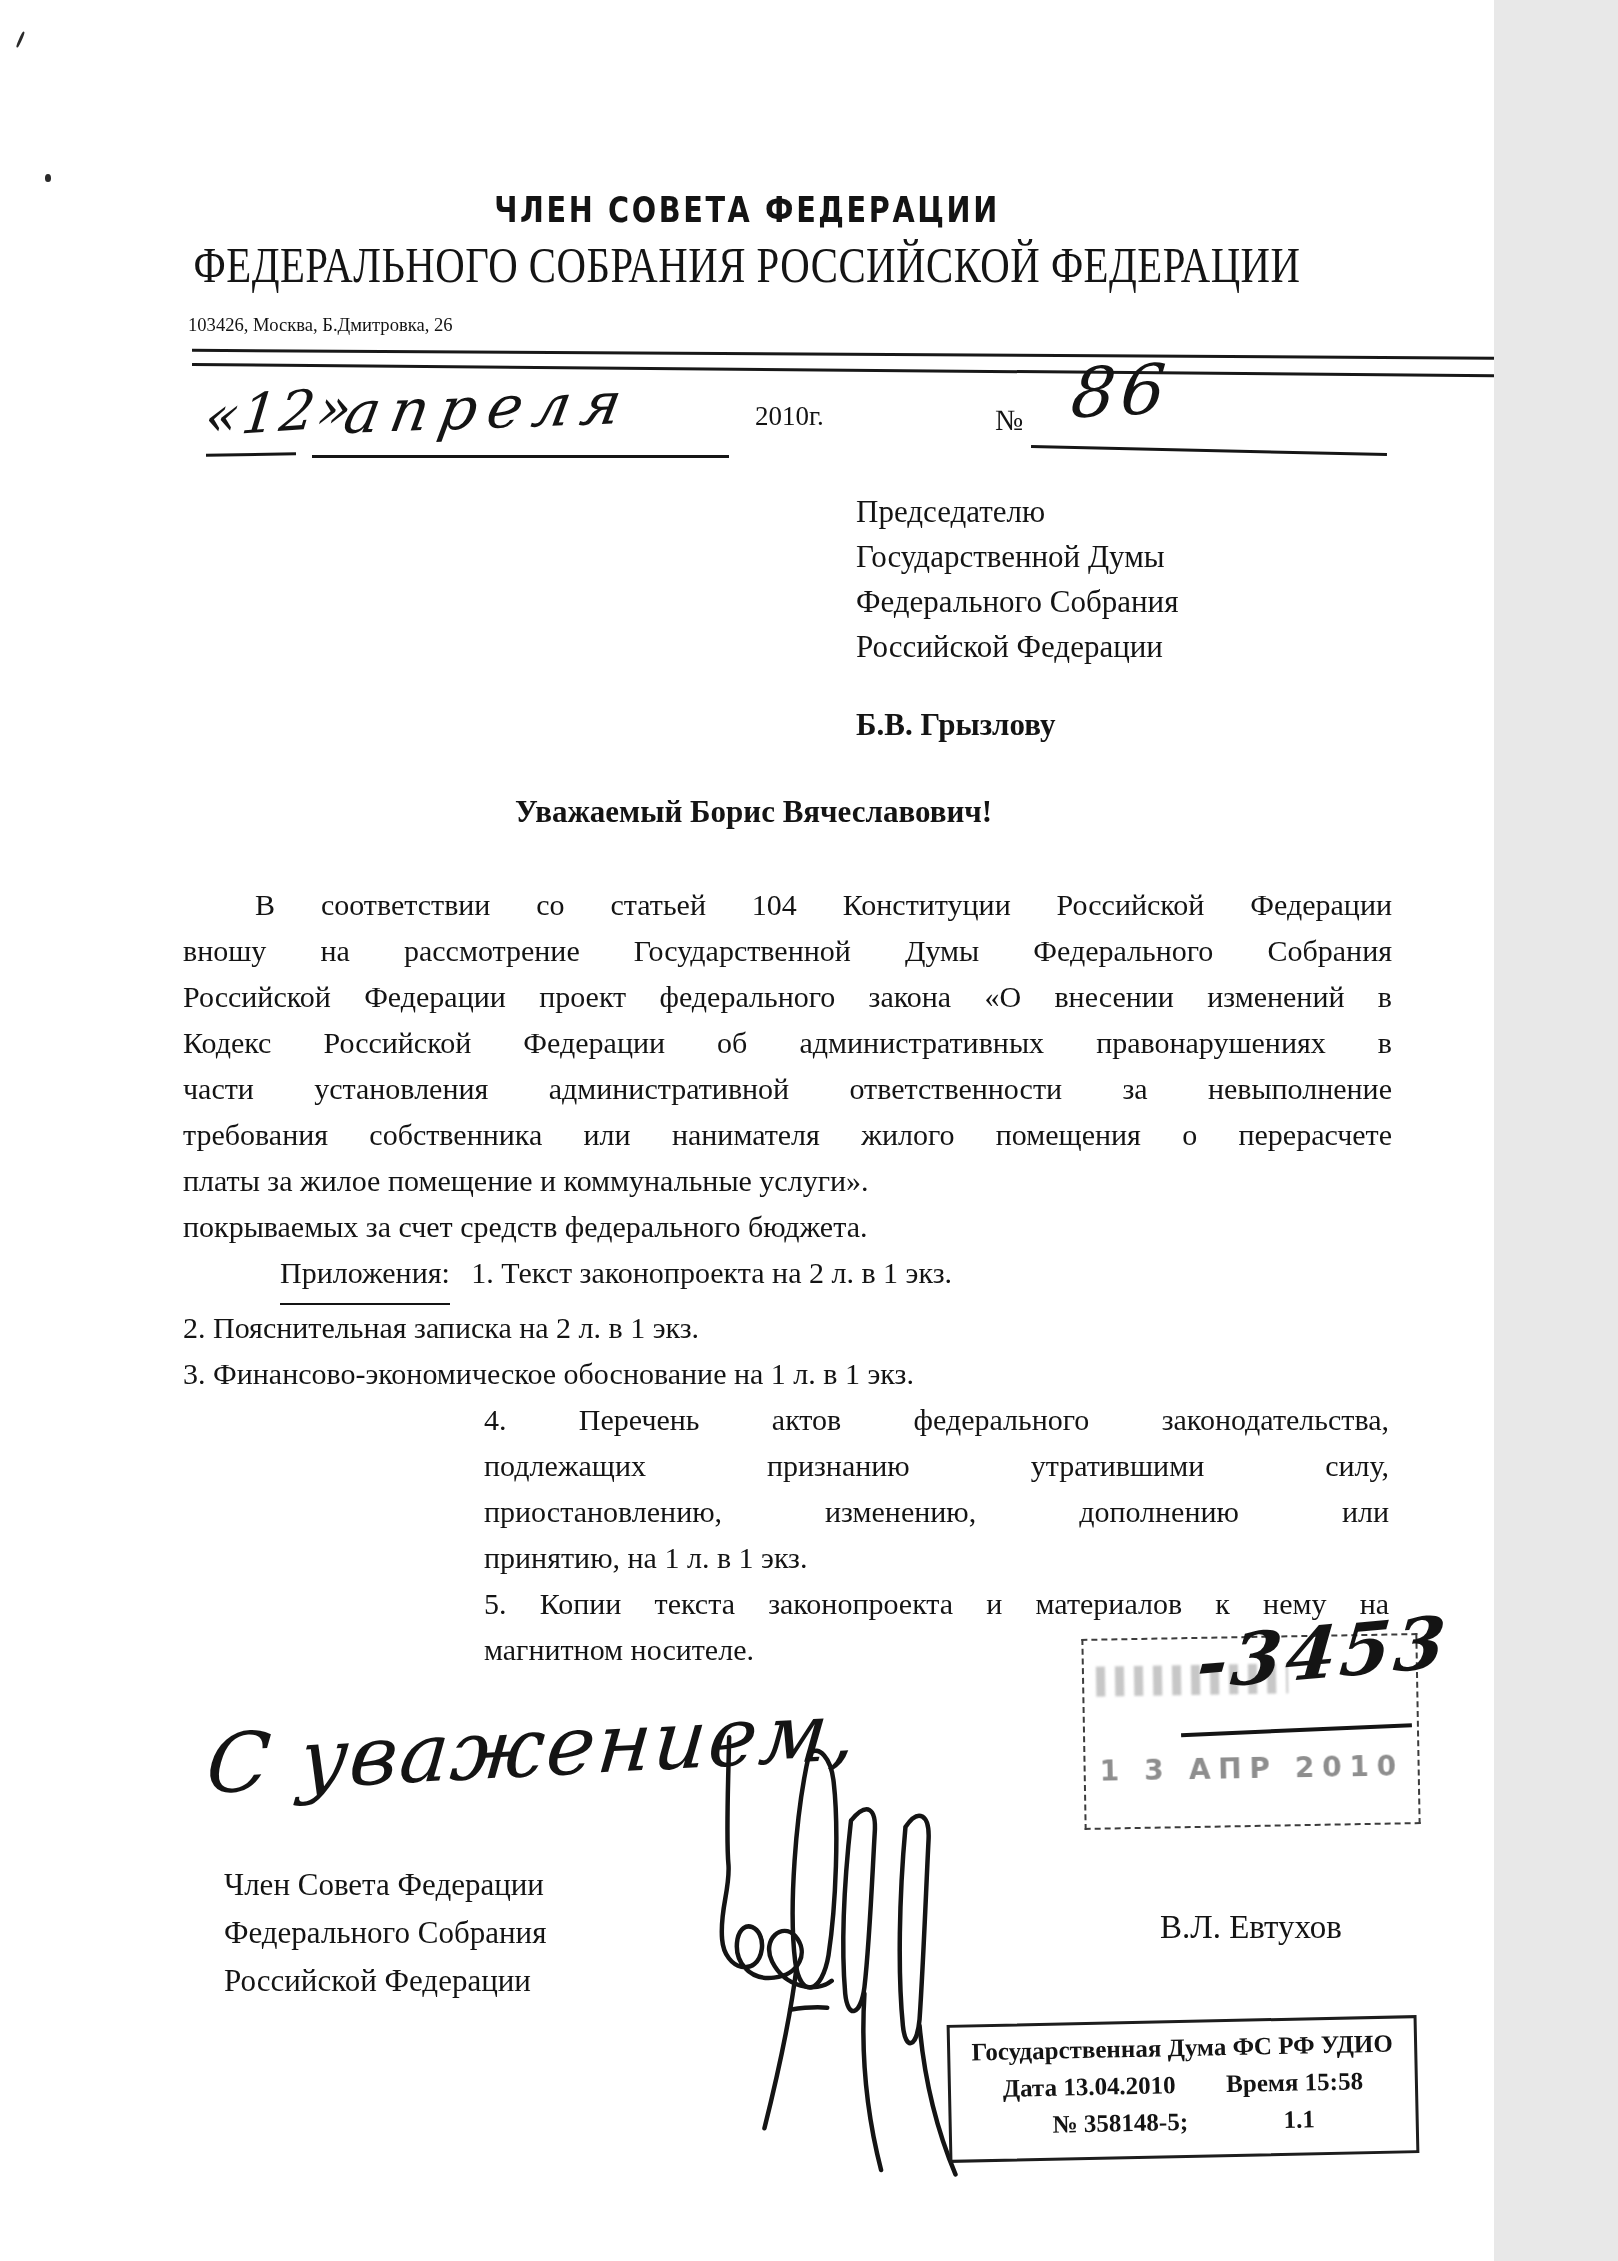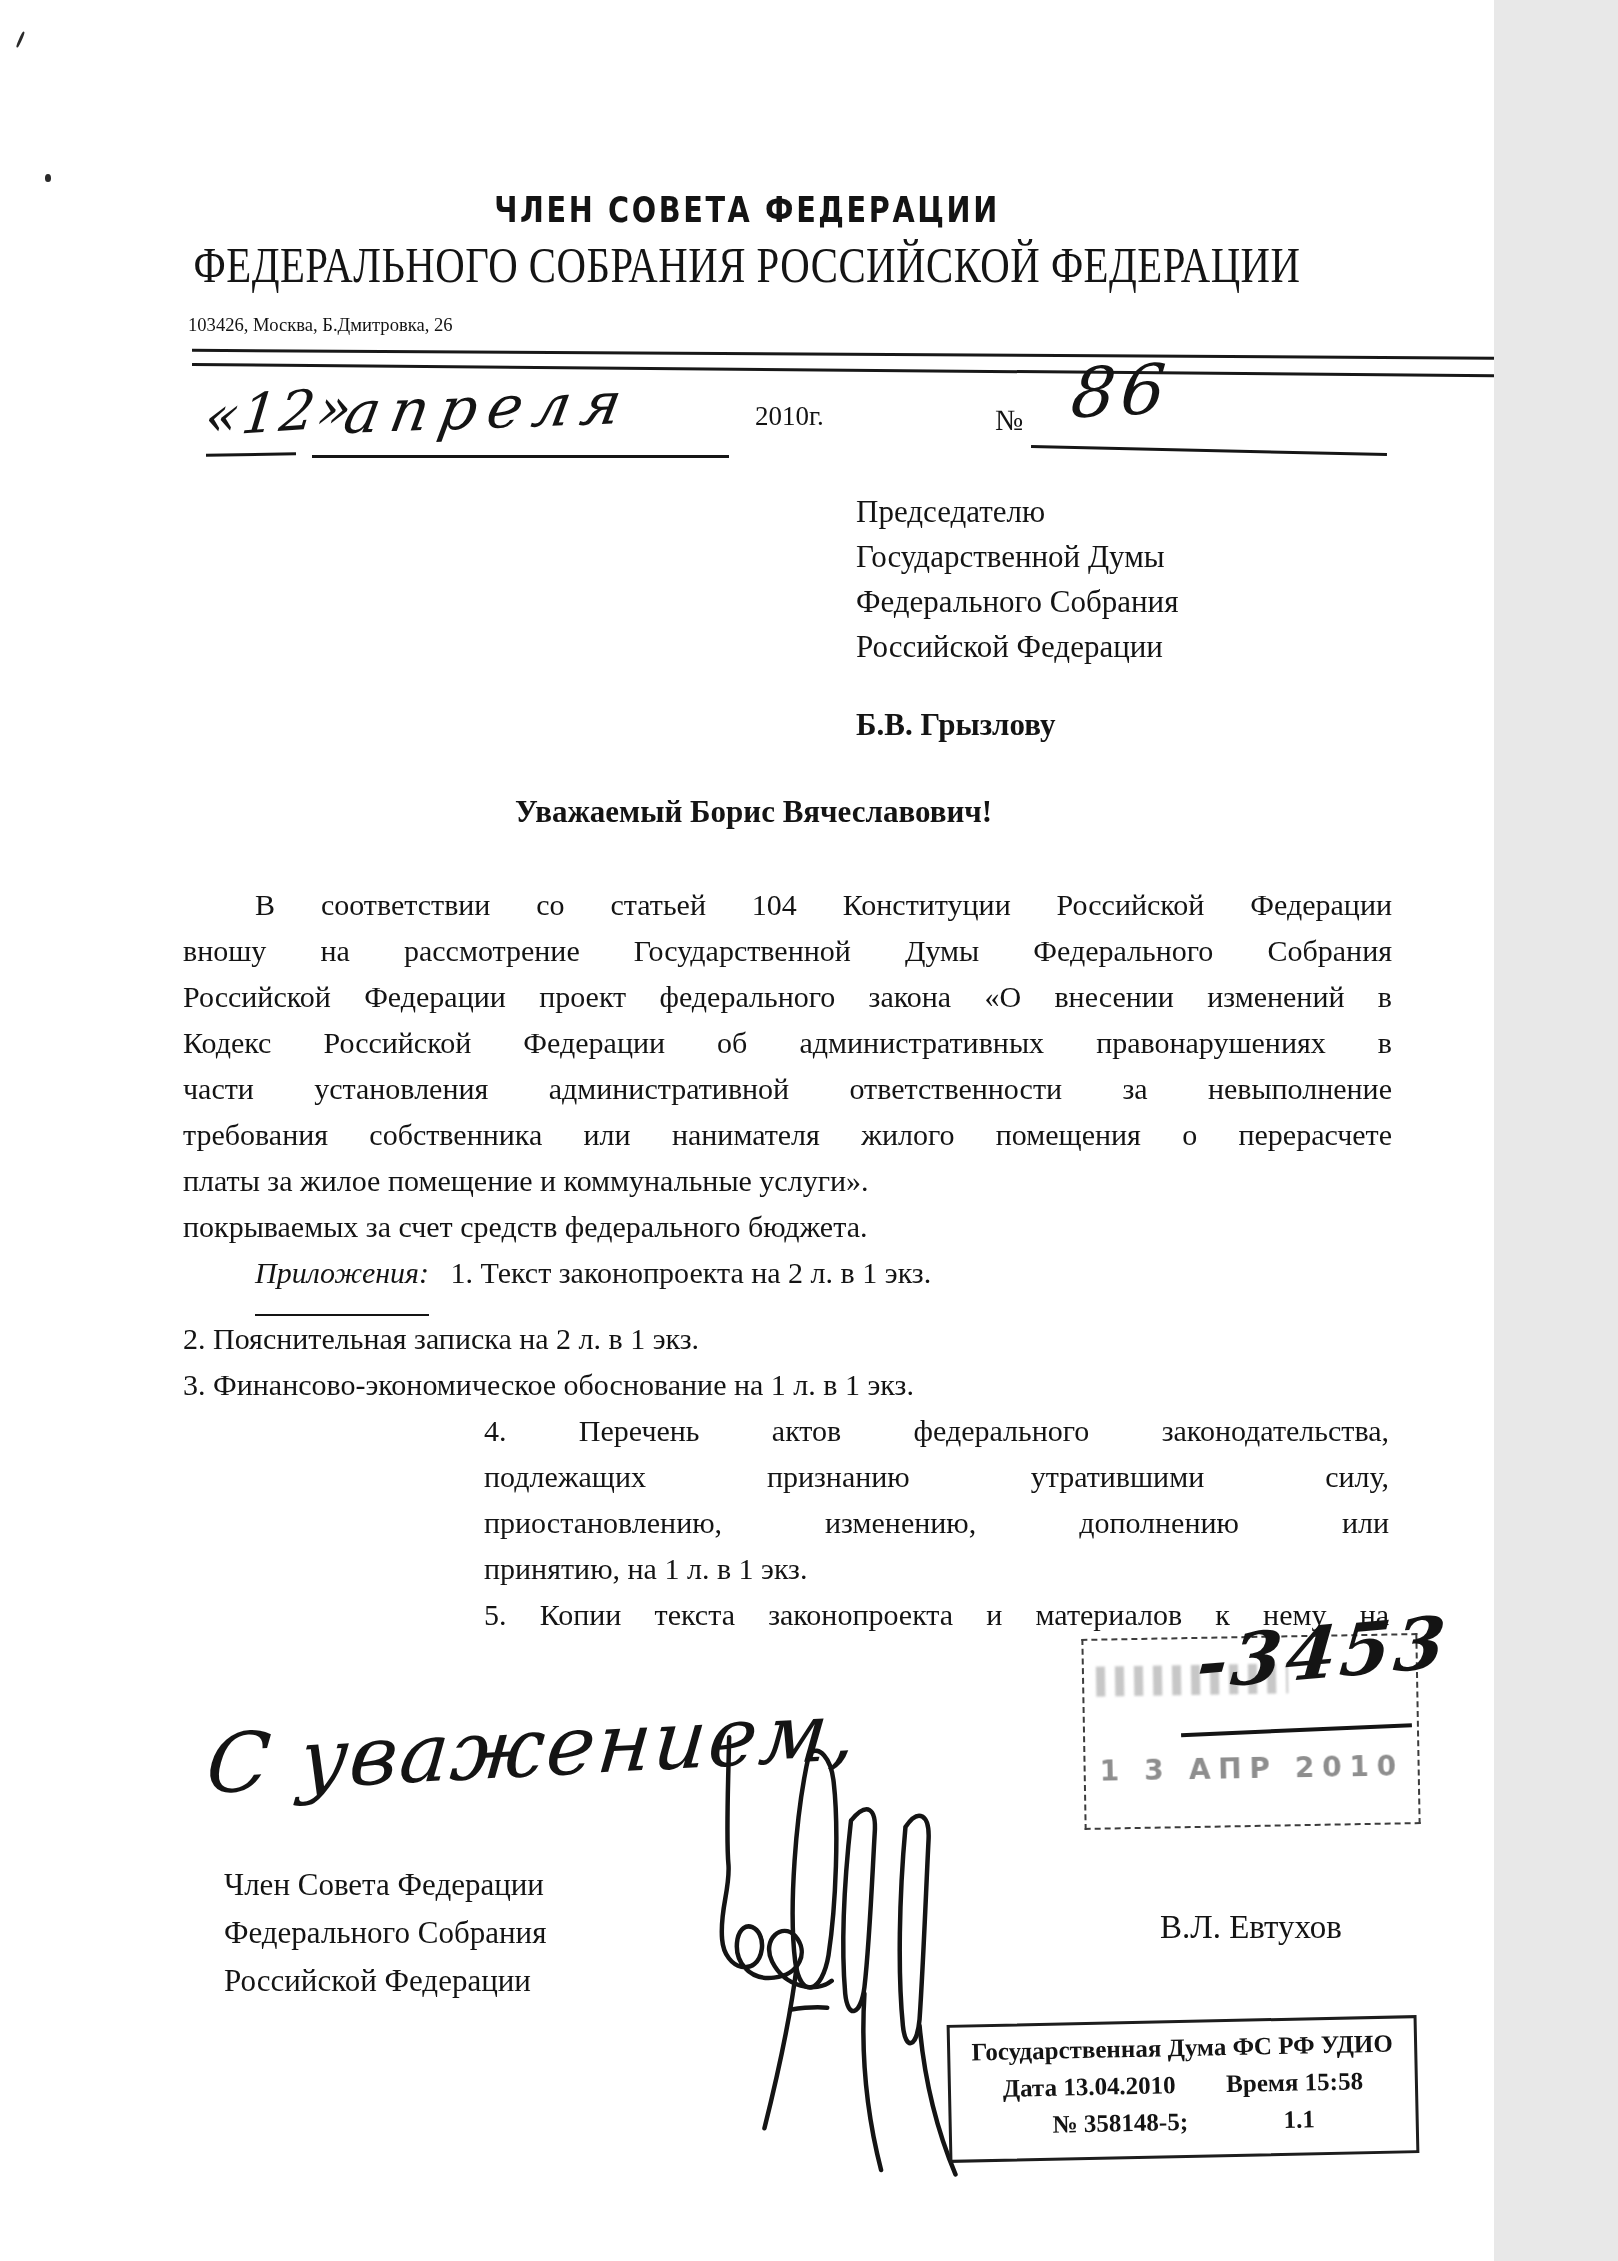--- a/index.html
+++ b/index.html
@@ -42,21 +42,21 @@
   .recipient-name { left:856px; top:707px; font-size:31px; font-weight:bold; }
 
   .salutation { left:13px; right:0; top:794px; text-align:center; font-size:31px; font-weight:bold; }
 
   
   .body-block { left:183px; top:882px; width:1209px; font-size:30px; }
   .line { line-height:46px; text-align:justify; text-align-last:justify; }
   .line.last { text-align-last:left; }
   .indent { text-indent:72px; }
   .attach-row { line-height:46px; white-space:nowrap; }
-  .attach-label { display:inline-block; margin-left:72px; border-bottom:2.6px solid #141414; padding-bottom:18px;font-style:italic; }
+  .attach-label { display:inline-block; margin-left:97px; border-bottom:2.6px solid #141414; padding-bottom:7px; }
   .attach-first { display:inline-block; margin-left:14px; }
   .attach-single { line-height:46px; }
   .attach-block { margin-left:301px; width:905px; }
 
   
   .closing-hw { left:209px; top:1700px; font-size:82px; letter-spacing:1.9px; transform:skewX(-8deg) rotate(-3deg); }
   .closing-title { left:224px; top:1861px; font-size:31px; line-height:48px; }
   .closing-name { left:1160px; top:1909px; font-size:33px; }
 
   
@@ -133,20 +133,21 @@
 
     <div class="attach-block">
       <div class="line">4. Перечень актов федерального законодательства,</div>
       <div class="line">подлежащих признанию утратившими силу,</div>
       <div class="line">приостановлению, изменению, дополнению или</div>
       <div class="line last">принятию, на 1 л. в 1 экз.</div>
     </div>
 
     <div class="attach-block">
       <div class="line">5. Копии текста законопроекта и материалов к нему на</div>
+      <div class="line last">магнитном носителе.</div>
     </div>
   </div>
 
   <div class="abs hw closing-hw">С уважением,</div>
   <div class="abs closing-title">
     <div>Член Совета Федерации</div>
     <div>Федерального Собрания</div>
     <div>Российской Федерации</div>
   </div>
   <div class="abs closing-name">В.Л. Евтухов</div>

